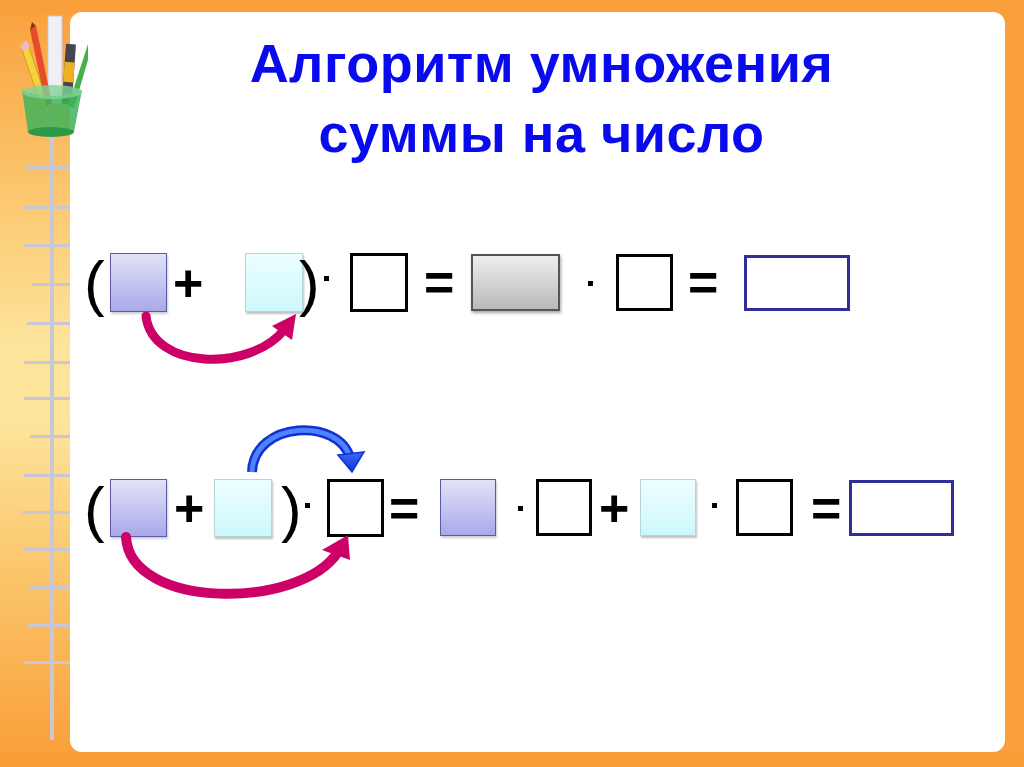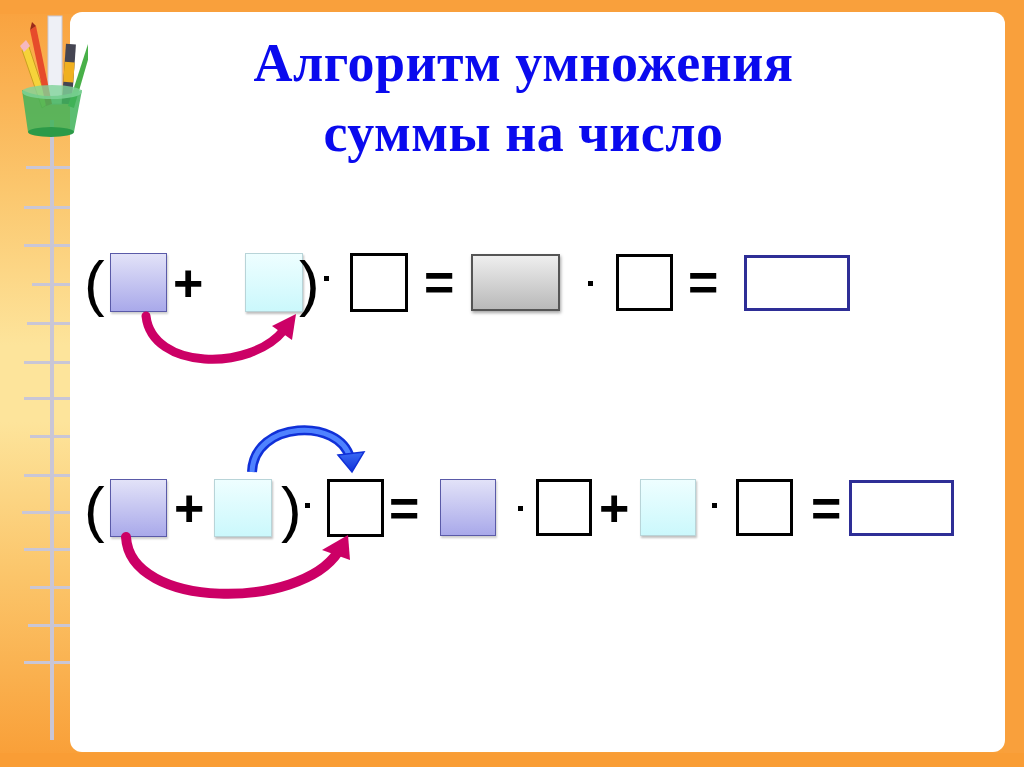--- a/index.html
+++ b/index.html
@@ -19,24 +19,23 @@
   }
   .panel {
     position: absolute; left: 70px; top: 12px; width: 935px; height: 740px;
     background: #ffffff; border-radius: 12px;
   }
   .ruler {
     position: absolute; left: 50px; top: 120px; width: 4px; height: 620px; background: #c9c6d6;
   }
   .tick { position: absolute; height: 3px; background: #c9c6d6; }
   .title {
-    position: absolute; left: 56px; width: 935px; text-align: center;
+    position: absolute; left: 74px; width: 935px; text-align: center;
     color: #0a0aee; font-weight: bold; font-size: 54px; line-height: 62px;
     letter-spacing: 0.5px;
-    font-family: Liberation Serif, serif;
   }
   .sym {
     position: absolute; font-weight: bold; color: #000; font-size: 52px; line-height: 52px;
   }
   .paren { font-weight: normal; font-size: 62px; line-height: 62px; }
   .dot { position: absolute; width: 5px; height: 5px; background: #000; }
   .box { position: absolute; box-sizing: border-box; }
   .purple {
     border: 1.5px solid #5a5aa8;
     background: linear-gradient(180deg, #e2e2f8 0%, #a9a9ea 100%);

